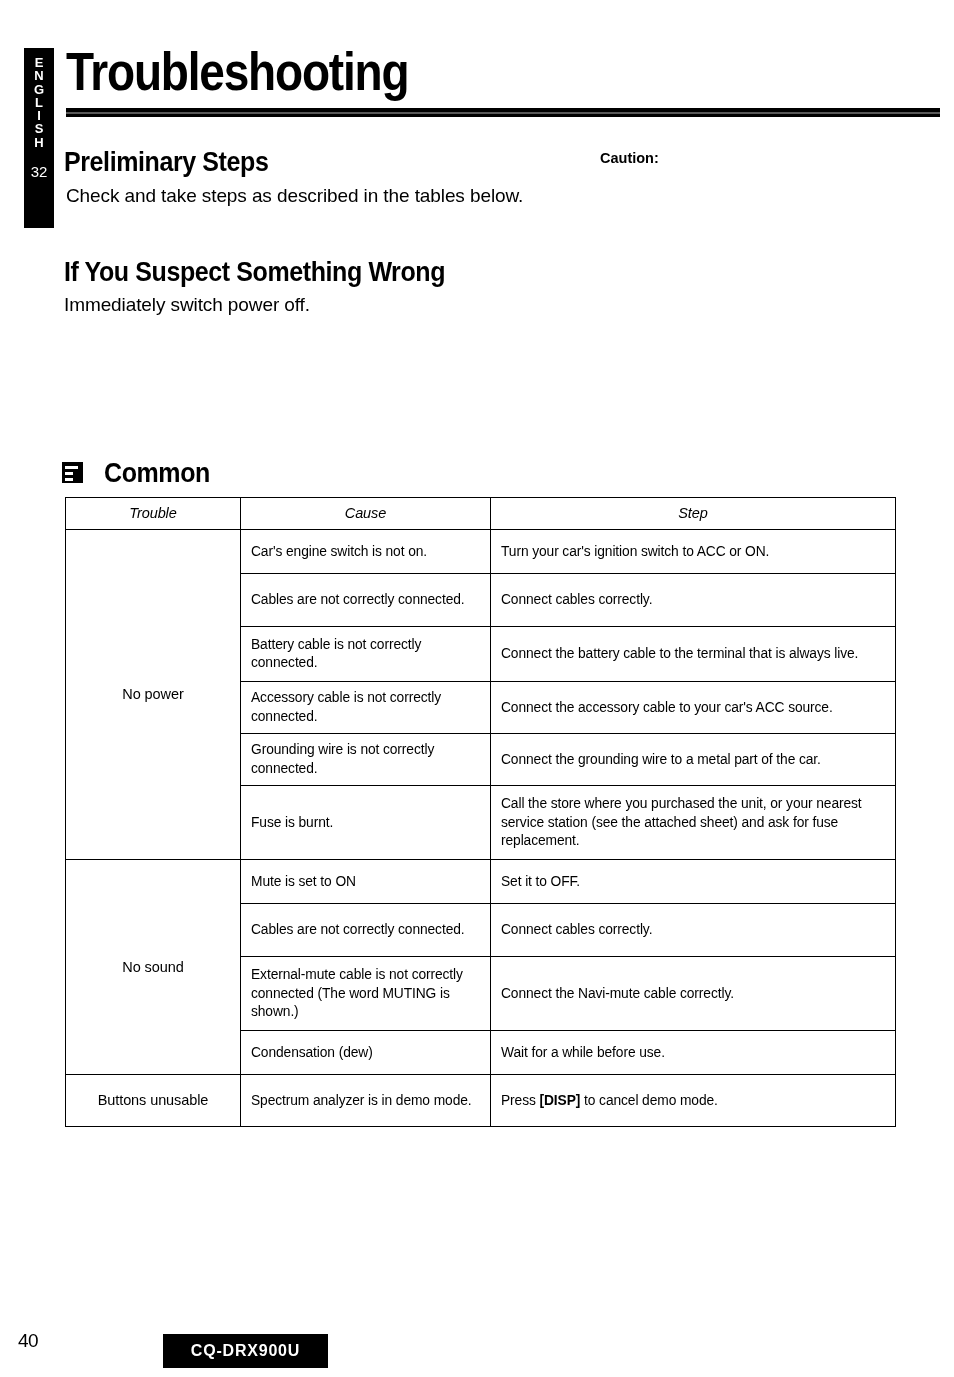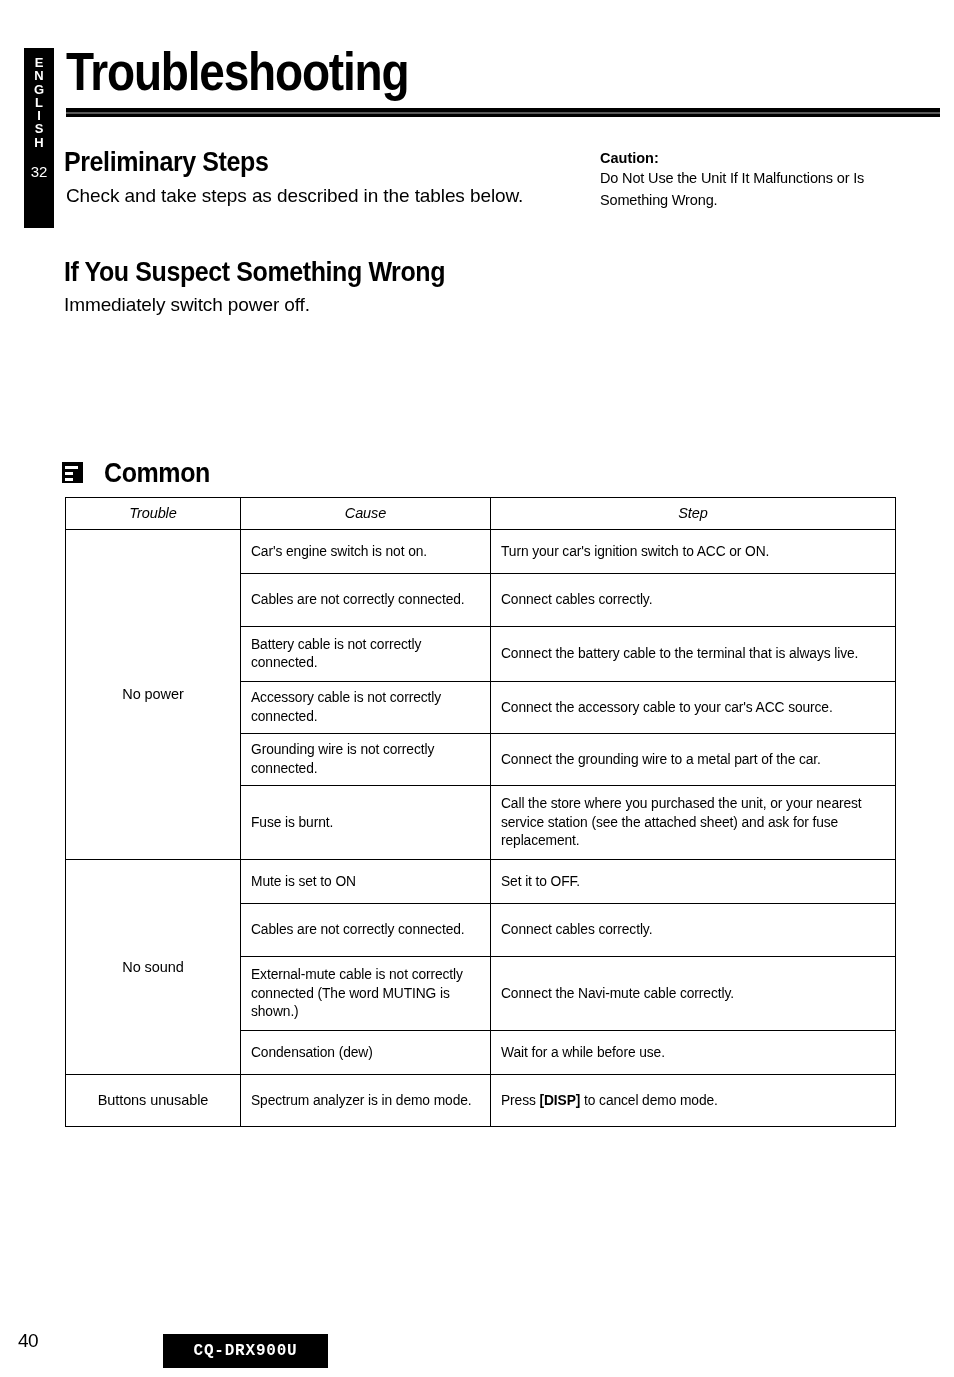--- a/index.html
+++ b/index.html
@@ -217,21 +217,20 @@
     width: 165px;
     height: 34px;
     background: #000000;
     color: #ffffff;
     display: flex;
     align-items: center;
     justify-content: center;
     font-size: 16px;
     font-weight: bold;
     letter-spacing: 0.8px;
-    font-family: Liberation Mono, monospace;
   }
 </style>
 </head>
 <body>
 
 <div class="lang-tab">
   <div class="letters">
     <span>E</span>
     <span>N</span>
     <span>G</span>
@@ -249,21 +248,20 @@
 <div class="h2" id="preliminary-heading">Preliminary Steps</div>
 <div class="body-text" id="preliminary-text">Check and take steps as described in the tables below.</div>
 
 <div class="h2" id="suspect-heading">If You Suspect Something Wrong</div>
 <div class="body-text" id="suspect-text">
   <div>Immediately switch power off.</div>
 </div>
 
 <div class="caution-block">
   <div class="caution-title">Caution:</div>
-  <div class="caution-body">Do Not Use the Unit If It Malfunctions or Is Something Wrong.</div>
 </div>
 
 <div class="common-heading-wrap">
   <span class="common-icon"></span>
   <span class="common-title">Common</span>
 </div>
 
 <table id="trouble-table">
   <colgroup>
     <col class="c-trouble">

